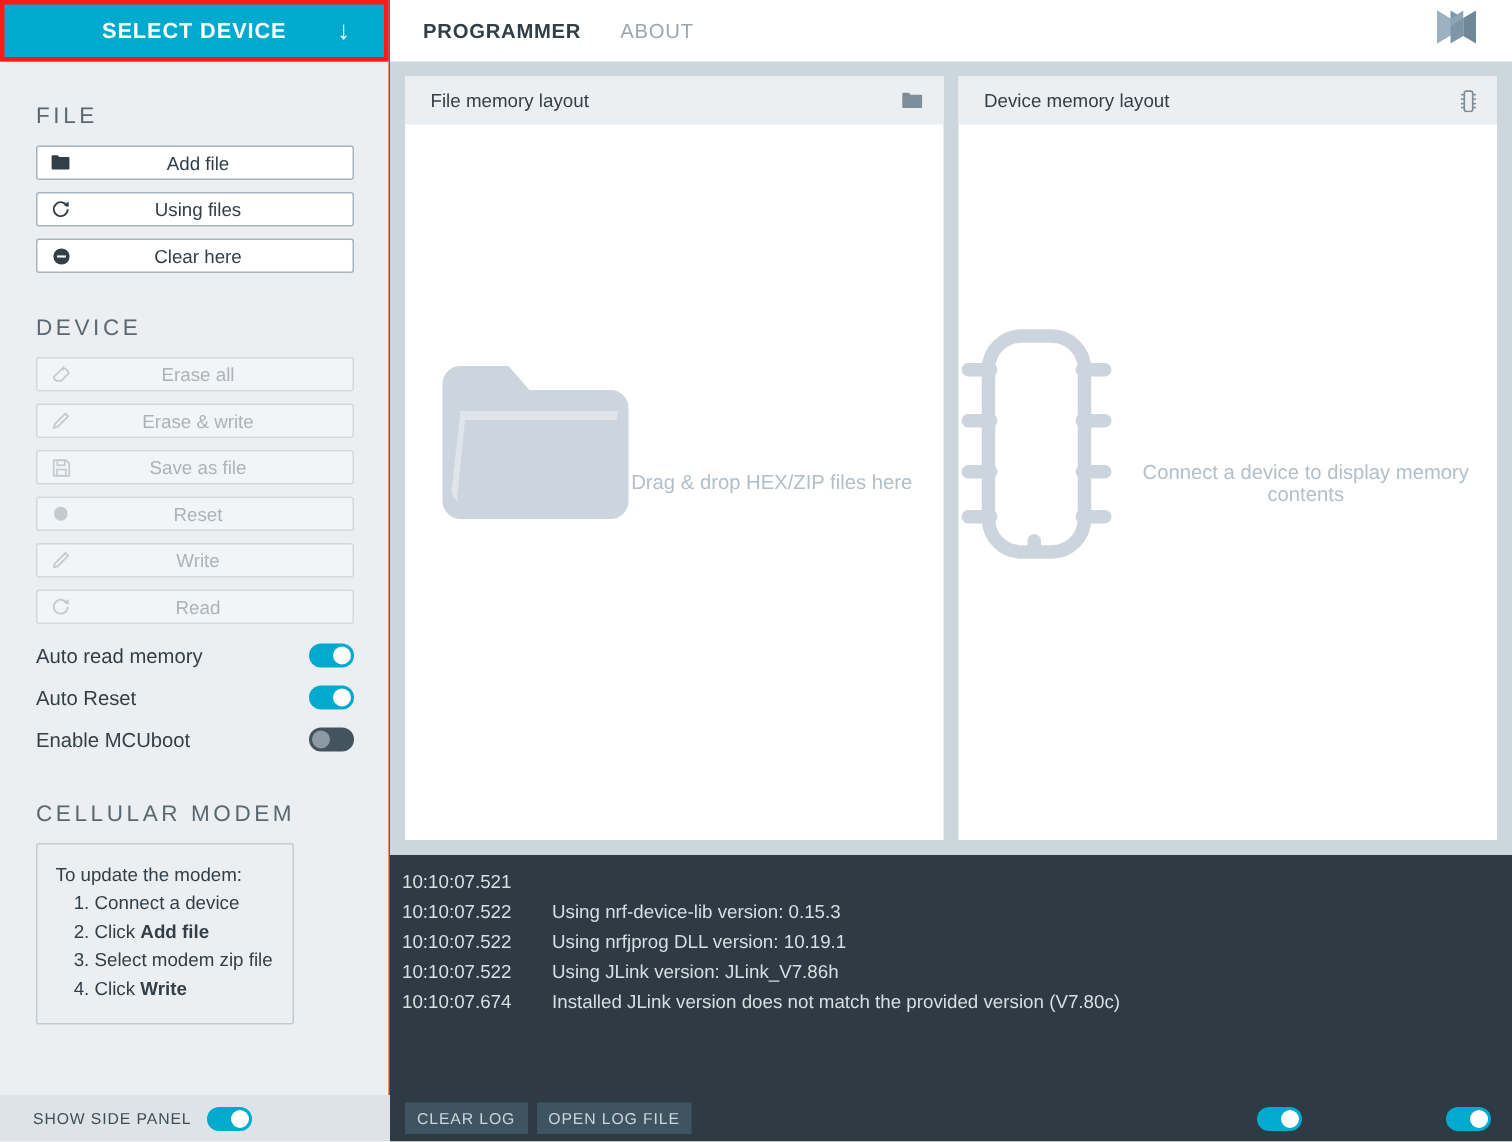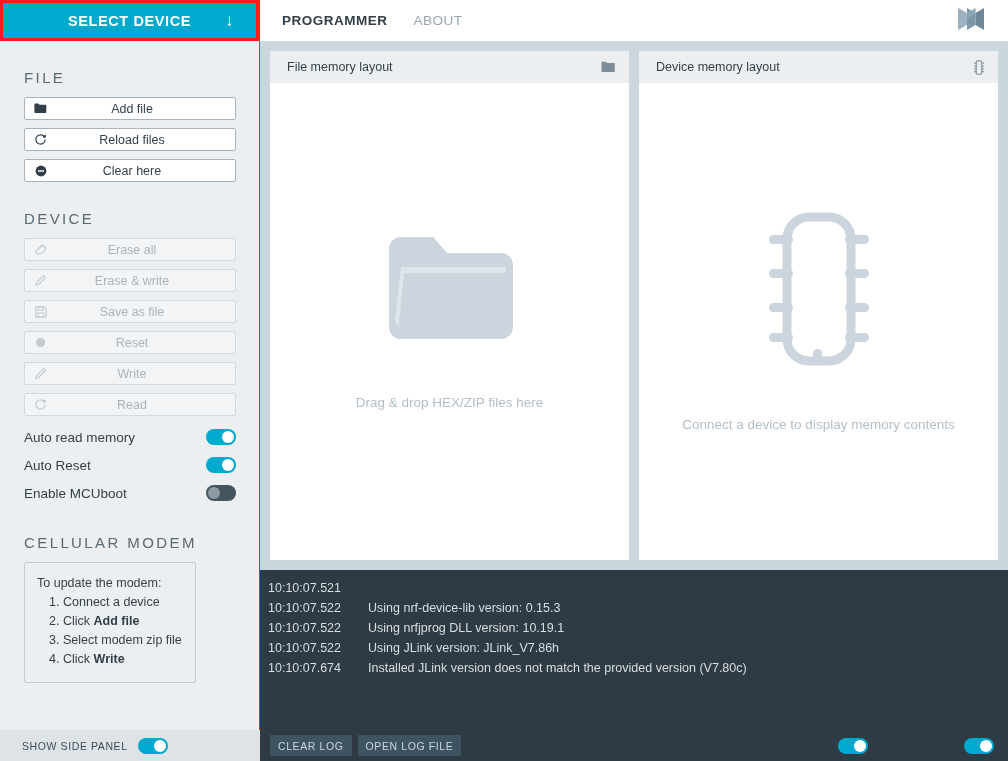--- a/index.html
+++ b/index.html
@@ -194,21 +194,21 @@
   }
   .panel-head .p-ico {
     margin-left: auto;
     display: flex;
     align-items: center;
     color: #7d8d99;
   }
   .panel-body {
     flex: 1;
     display: flex;
-    flex-direction: column;
+    flex-direction: row;
     align-items: center;
     justify-content: center;
     position: relative;
     text-align: center;
   }
   .placeholder-graphic { margin-bottom: 46px; }
   .placeholder-text {
     font-size: 13.5px;
     color: #b3bfc8;
   }
@@ -303,21 +303,21 @@
             </span>
             <span class="lbl">Add file</span>
           </div>
           <div class="sb-btn">
             <span class="ico">
               <svg width="13" height="13" viewBox="0 0 14 14">
                   <path fill="none" stroke="currentColor" stroke-width="1.3" d="M11.6 5A5 5 0 1 0 12 7"></path>
                   <path fill="currentColor" d="M12.6 1.4l.2 3.8-3.7-1z"></path>
                 </svg>
             </span>
-            <span class="lbl">Reload files</span>
+            <span class="lbl">Using files</span>
           </div>
           <div class="sb-btn">
             <span class="ico">
               <svg width="12" height="12" viewBox="0 0 12 12">
                   <circle cx="6" cy="6" r="5.4" fill="currentColor"></circle>
                   <rect x="3" y="5.3" width="6" height="1.4" fill="#ffffff"></rect>
                 </svg>
             </span>
             <span class="lbl">Clear here</span>
           </div>

